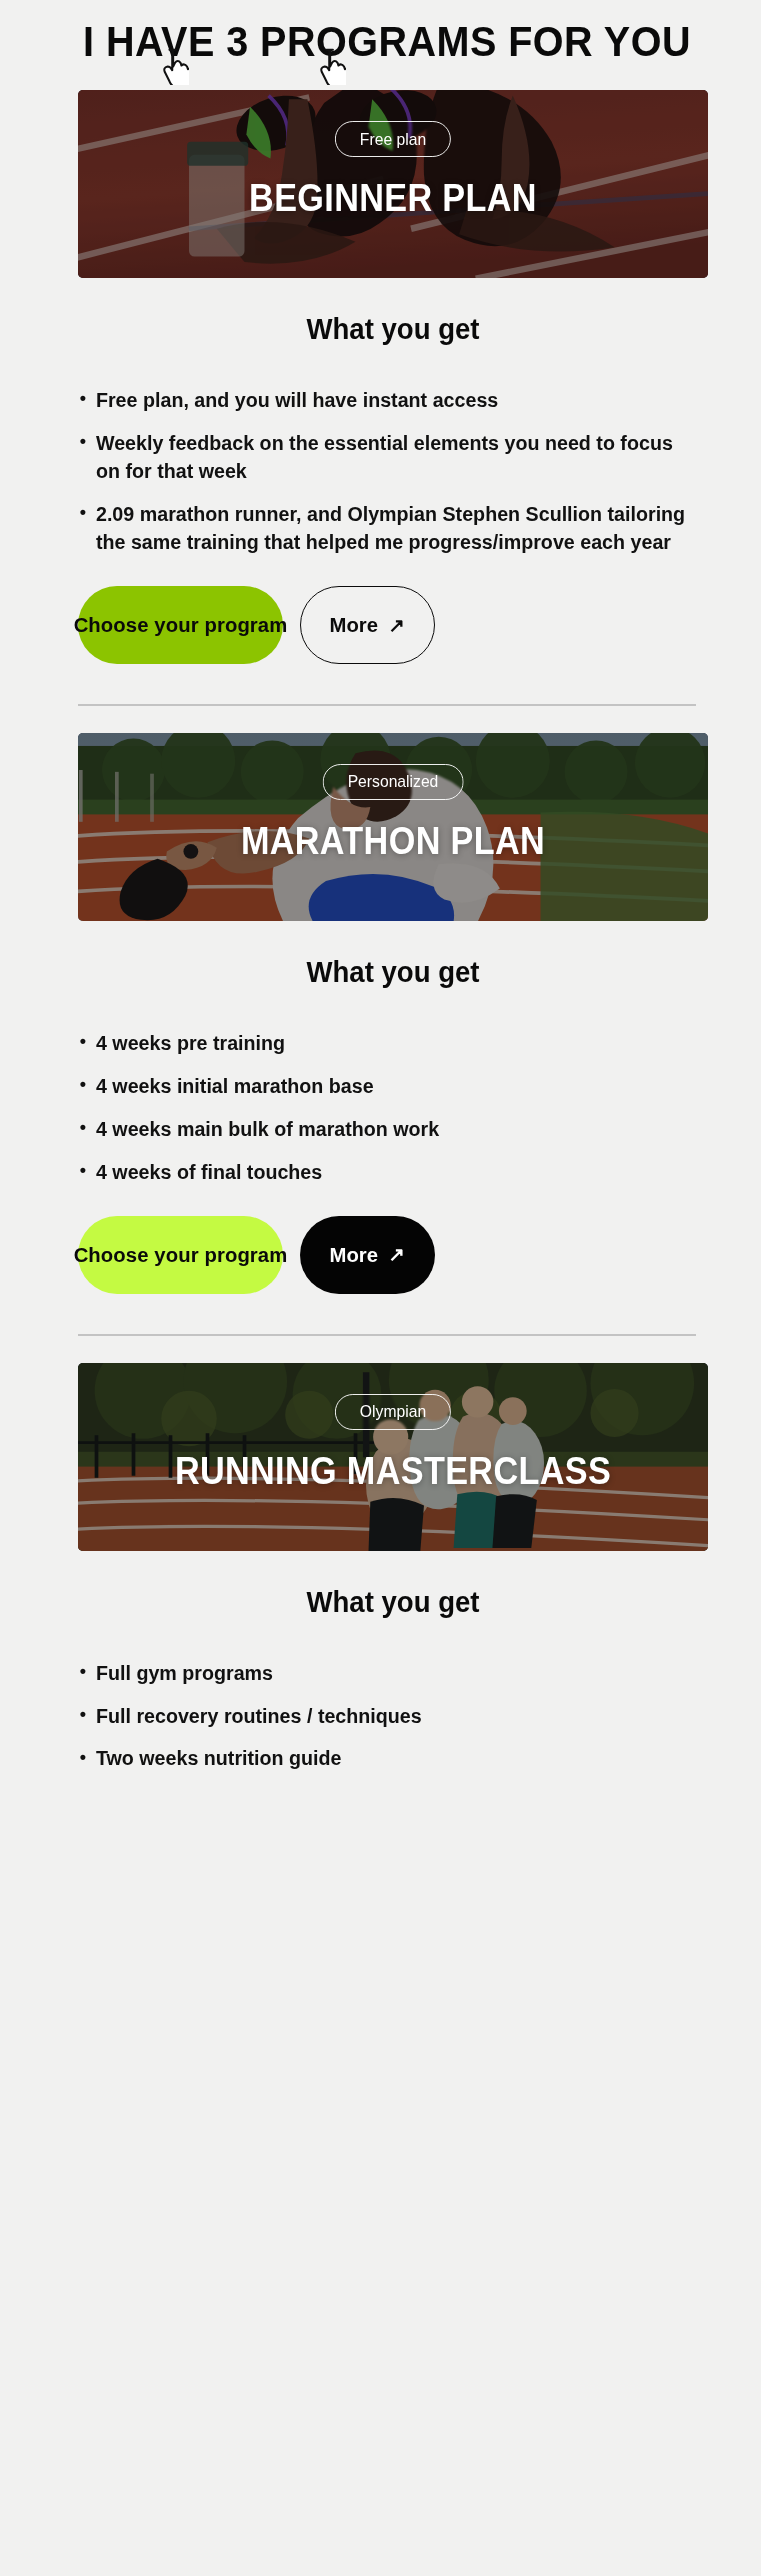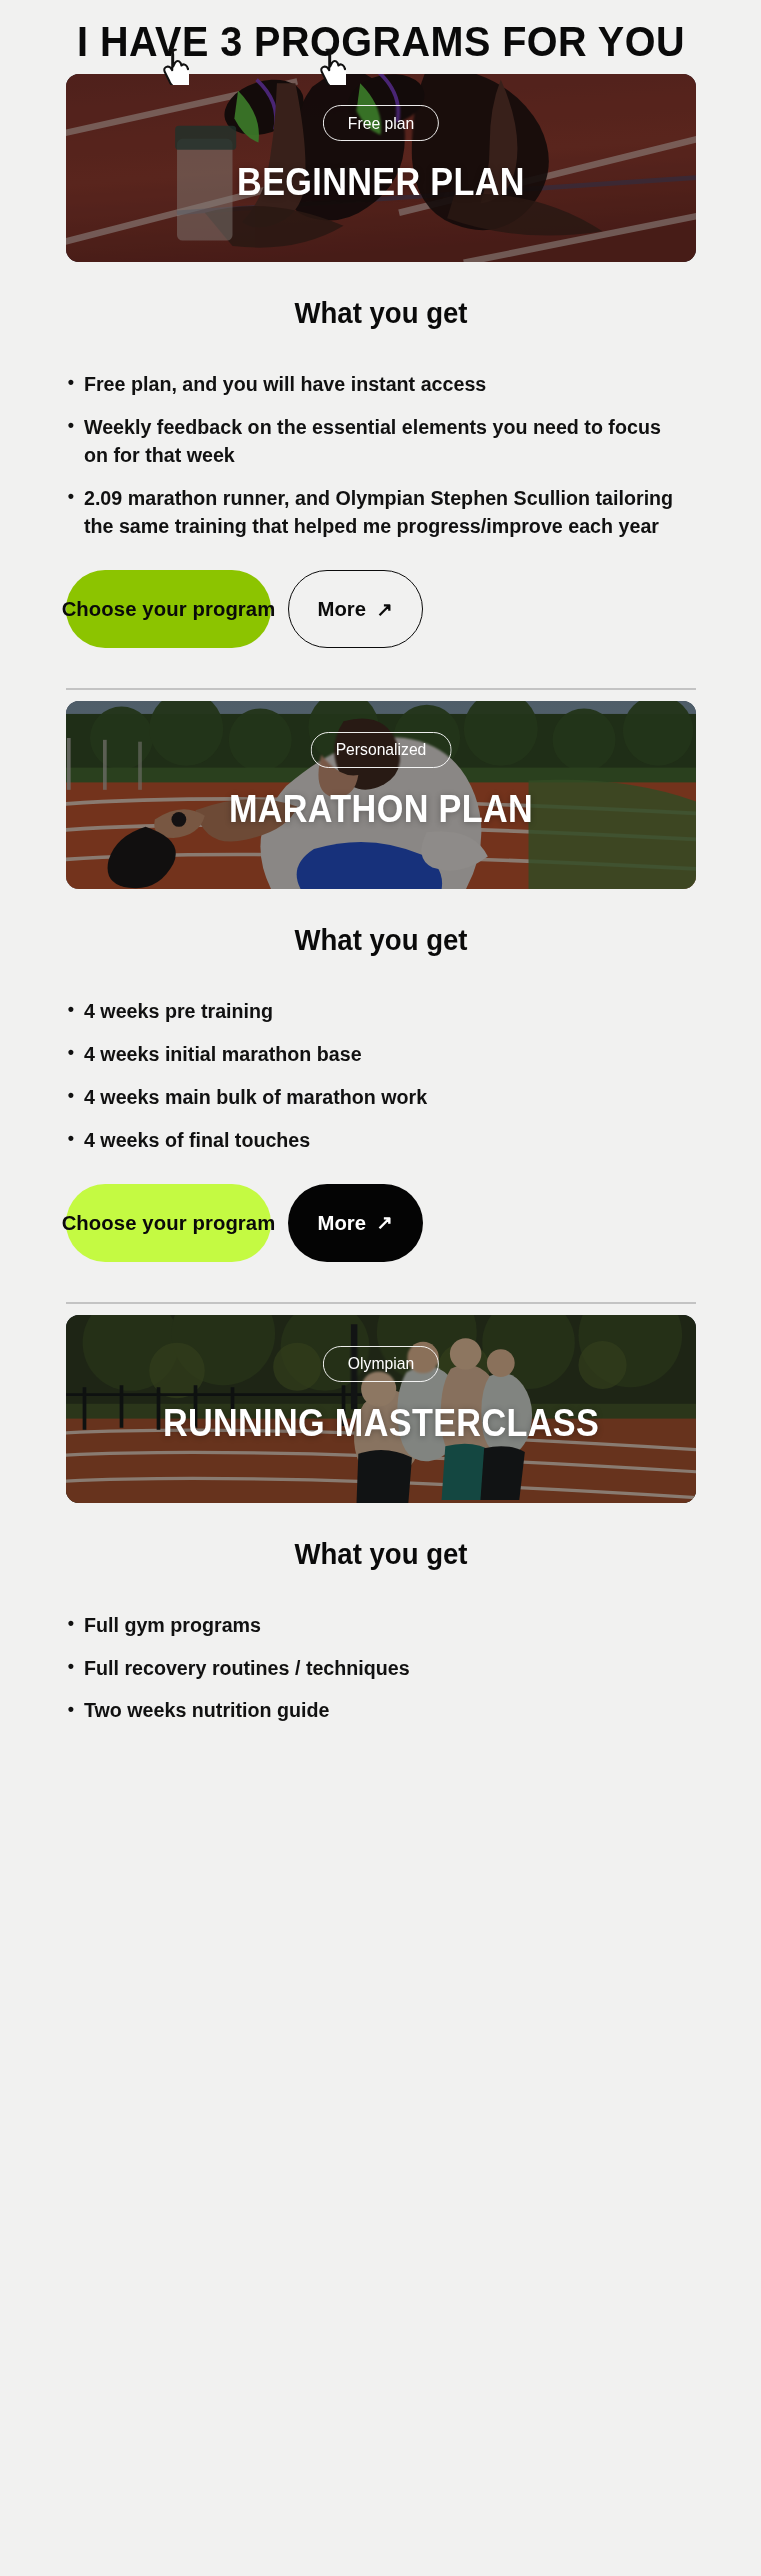--- a/index.html
+++ b/index.html
@@ -4,21 +4,21 @@
 <style>
   * { margin:0; padding:0; box-sizing:border-box; }
   html, body {
     width:762px;
     background:#f1f1f0;
     font-family:"Liberation Sans", sans-serif;
     -webkit-font-smoothing:antialiased;
   }
   body { width:762px; min-height:2576px; position:relative; overflow-x:hidden; }
 
-  .page { width:762px; padding:0 0 0 0; }
+  .page { width:762px; padding:0 0 0 12px; }
 
   
   .page-title {
     text-align:center;
     font-family:"Liberation Sans Narrow","Liberation Sans", sans-serif;
     font-weight:700;
     font-size:43px;
     line-height:1;
     letter-spacing:0.5px;
     color:#0a0a0a;
@@ -27,23 +27,23 @@
     text-transform:uppercase;
     white-space:nowrap;
   }
 
   
   .card { width:762px; padding:0 66px; }
 
   .hero {
     position:relative;
     height:188px;
-    border-radius:13px;
+    border-radius:5px;
     overflow:hidden;
-    margin-top:11px;
+    margin-top:27px;
     background:#0f172a;
   }
   .hero-img { position:absolute; inset:0; }
   .hero-scrim { position:absolute; inset:0; background:rgba(0,0,0,0.26); }
 
   .badge {
     position:absolute;
     left:50%; top:31px;
     transform:translateX(-50%);
     border:1.5px solid rgba(255,255,255,0.92);

